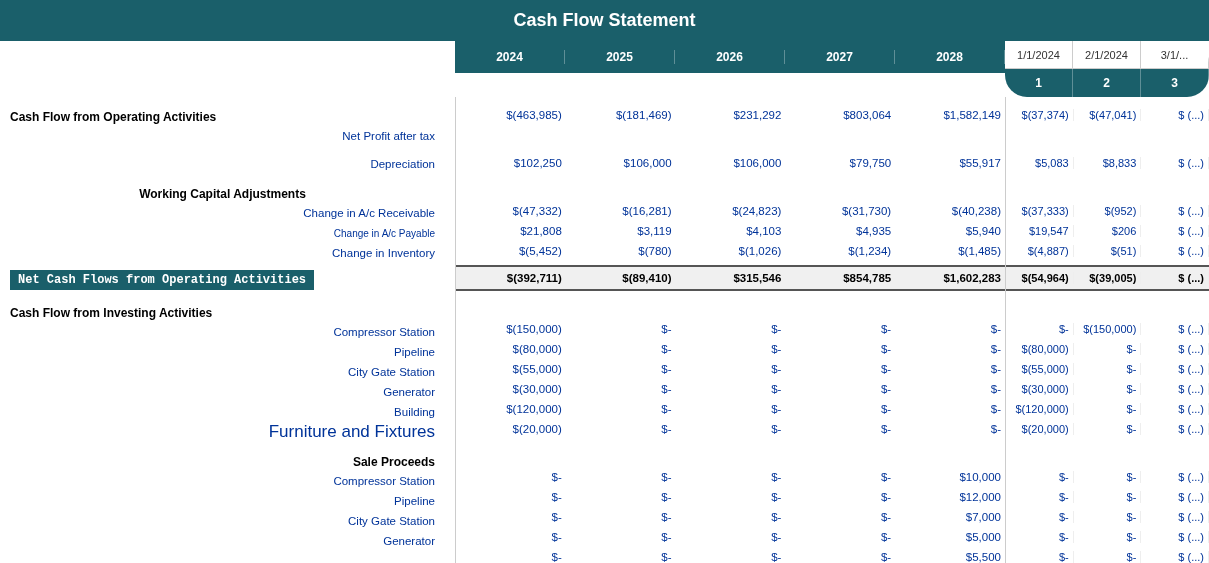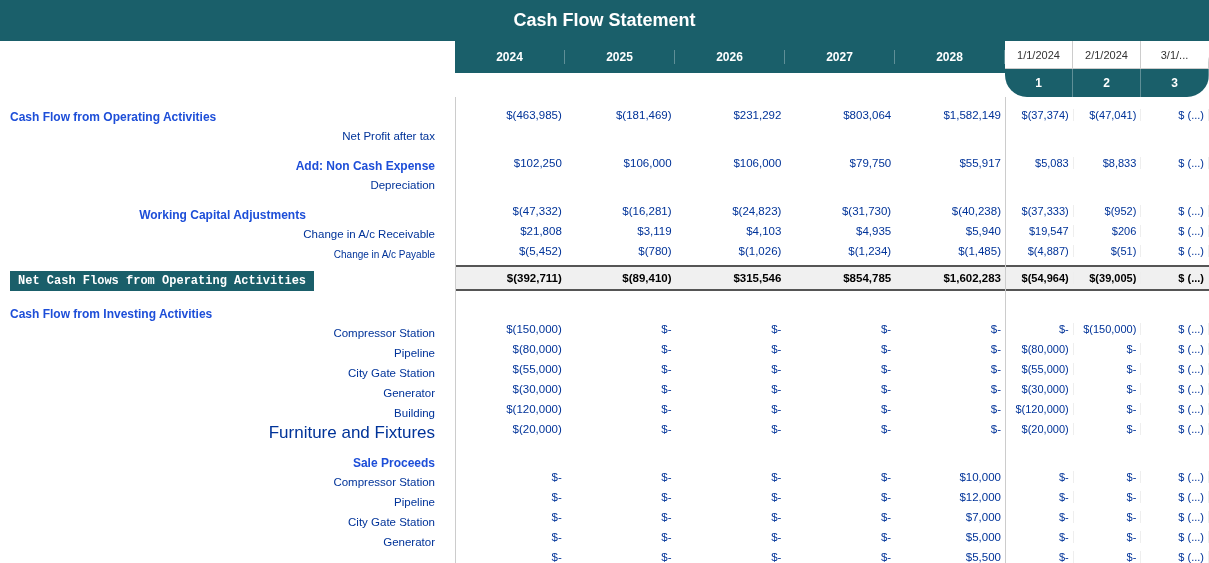--- a/index.html
+++ b/index.html
@@ -103,21 +103,21 @@
     .month-group {
       width: 120px;
       display: flex;
       align-items: center;
       justify-content: flex-end;
       padding-right: 4px;
       font-size: 11px;
       color: #003399;
       border-right: 1px solid #eee;
     }
-    .text-dark { color: #1d4ed8; }
+    .text-dark { color: #000000; }
     .section-title {
       font-weight: bold;
       font-size: 12px;
       padding: 5px 0 2px 0;
     }
     .highlight-banner {
       background: #1a5f6a;
       color: #fff;
       font-weight: bold;
       padding: 3px 8px;
@@ -163,26 +163,26 @@
   </div>
 
   <div style="display:flex; width:100%; overflow:hidden;">
 
     <div style="width:455px; flex-shrink:0; padding:0 10px 0 10px;">
 
       <div style="height:8px;"></div>
       <div class="section-title text-dark">Cash Flow from Operating Activities</div>
       <div style="text-align:right; padding-right:10px; color:#003399; font-size:11.5px; height:20px; display:flex; align-items:center; justify-content:flex-end;">Net Profit after tax</div>
       <div style="height:8px;"></div>
-      <div class="section-title text-dark" style="text-align:right; padding-right:10px;">Add: Non Cash Expense</div>
       <div style="text-align:right; padding-right:10px; color:#003399; font-size:11.5px; height:20px; display:flex; align-items:center; justify-content:flex-end;">Depreciation</div>
       <div style="height:8px;"></div>
       <div class="section-title text-dark" style="text-align:center; padding-right:10px;">Working Capital Adjustments</div>
       <div style="text-align:right; padding-right:10px; color:#003399; font-size:11.5px; height:20px; display:flex; align-items:center; justify-content:flex-end;">Change in A/c Receivable</div>
       <div style="text-align:right; padding-right:10px; color:#003399; font-size:10px; height:20px; display:flex; align-items:center; justify-content:flex-end;">Change in A/c Payable</div>
+      <div style="text-align:right; padding-right:10px; color:#003399; font-size:11.5px; height:20px; display:flex; align-items:center; justify-content:flex-end;">Change in Inventory</div>
       <div style="height:4px;"></div>
       <div style="display:flex; align-items:center; height:26px;">
         <span class="highlight-banner">Net Cash Flows from Operating Activities</span>
       </div>
       <div style="height:8px;"></div>
 
       <div class="section-title text-dark">Cash Flow from Investing Activities</div>
       <div style="text-align:right; padding-right:10px; color:#003399; font-size:11.5px; height:20px; display:flex; align-items:center; justify-content:flex-end;">Compressor Station</div>
       <div style="text-align:right; padding-right:10px; color:#003399; font-size:11.5px; height:20px; display:flex; align-items:center; justify-content:flex-end;">Pipeline</div>
       <div style="text-align:right; padding-right:10px; color:#003399; font-size:11.5px; height:20px; display:flex; align-items:center; justify-content:flex-end;">City Gate Station</div>

